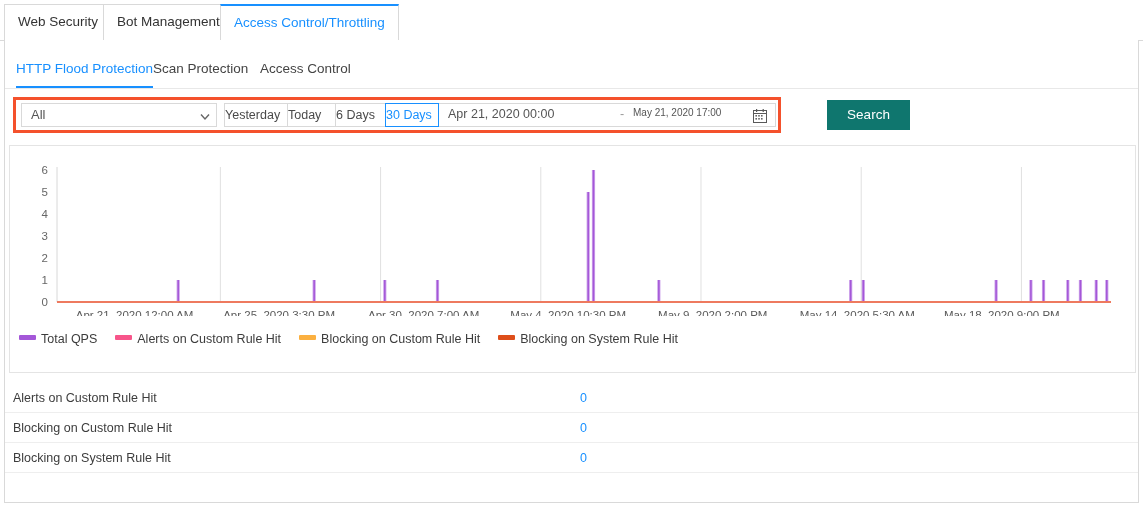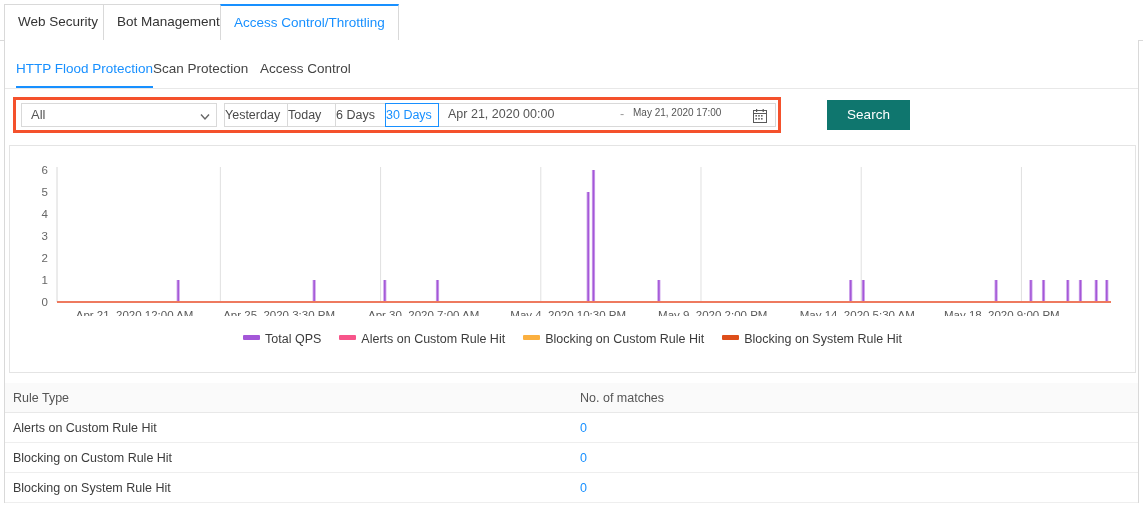--- a/index.html
+++ b/index.html
@@ -115,21 +115,21 @@
   
   .chartcard{
     position:absolute;left:4px;top:105px;width:1127px;height:228px;
     box-sizing:border-box;border:1px solid #e4e4e4;background:#ffffff;
   }
   .plot{position:absolute;left:0;top:0;width:1127px;height:170px;}
   .plot svg{display:block;}
 
   .legend{
     position:absolute;left:0;top:185px;width:100%;
-    text-align:center;font-size:12.5px;color:#3c3c3c;
+    font-size:12.5px;color:#3c3c3c;
     white-space:nowrap;
   }
   .legend-item{display:inline-block;margin:0 9px;cursor:pointer;}
   .legend-swatch{
     display:inline-block;width:17px;height:5px;border-radius:1px;
     vertical-align:middle;margin-right:5px;position:relative;top:-1px;
   }
   .legend-label{vertical-align:middle;}
 
   
@@ -258,24 +258,20 @@
             <text x="558.19" y="173" text-anchor="middle" font-family="&quot;Liberation Sans&quot;, sans-serif" font-size="11.5" fill="#5a5a5a">May 4, 2020 10:30 PM</text>
             <text x="702.7385714285715" y="173" text-anchor="middle" font-family="&quot;Liberation Sans&quot;, sans-serif" font-size="11.5" fill="#5a5a5a">May 9, 2020 2:00 PM</text>
             <text x="847.2871428571428" y="173" text-anchor="middle" font-family="&quot;Liberation Sans&quot;, sans-serif" font-size="11.5" fill="#5a5a5a">May 14, 2020 5:30 AM</text>
             <text x="991.8357142857143" y="173" text-anchor="middle" font-family="&quot;Liberation Sans&quot;, sans-serif" font-size="11.5" fill="#5a5a5a">May 18, 2020 9:00 PM</text>
           </svg>
       </div>
       <div class="legend" id="chart-legend"><span class="legend-item"><span class="legend-swatch" style="background: rgb(164, 87, 216);"></span><span class="legend-label">Total QPS</span></span><span class="legend-item"><span class="legend-swatch" style="background: rgb(247, 85, 138);"></span><span class="legend-label">Alerts on Custom Rule Hit</span></span><span class="legend-item"><span class="legend-swatch" style="background: rgb(251, 176, 64);"></span><span class="legend-label">Blocking on Custom Rule Hit</span></span><span class="legend-item"><span class="legend-swatch" style="background: rgb(222, 78, 26);"></span><span class="legend-label">Blocking on System Rule Hit</span></span></div>
     </div>
 
     <div class="table">
-      <div class="trow head">
-        <span class="cell-type">Rule Type</span>
-        <span class="cell-count">No. of matches</span>
-      </div>
       <div class="trow">
         <span class="cell-type">Alerts on Custom Rule Hit</span>
         <span class="cell-count link">0</span>
       </div>
       <div class="trow">
         <span class="cell-type">Blocking on Custom Rule Hit</span>
         <span class="cell-count link">0</span>
       </div>
       <div class="trow">
         <span class="cell-type">Blocking on System Rule Hit</span>

